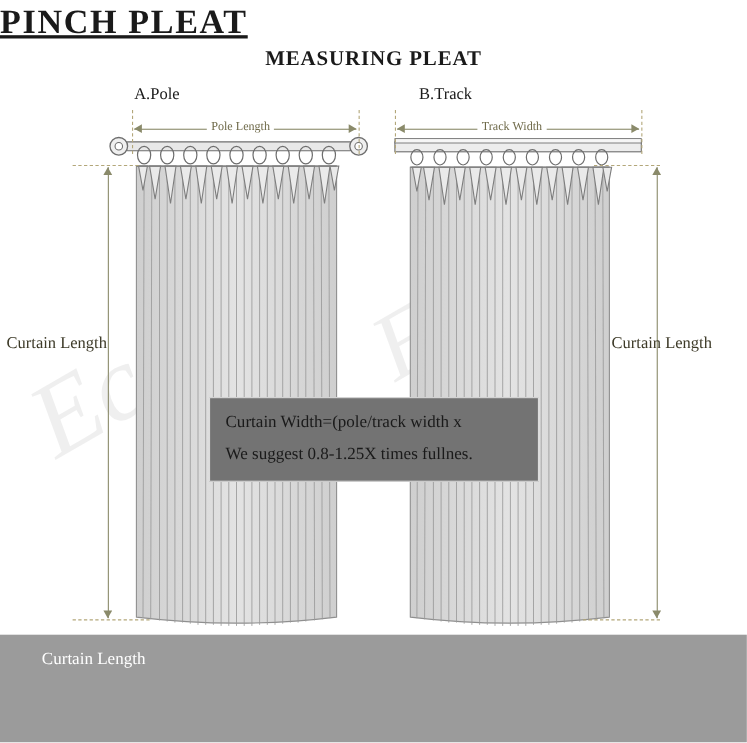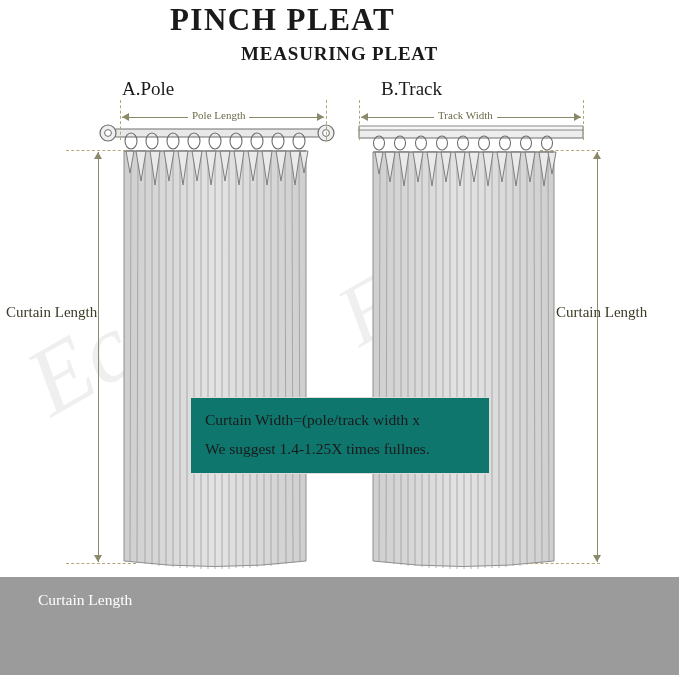--- a/index.html
+++ b/index.html
@@ -14,42 +14,43 @@
     position: relative;
     overflow: hidden;
   }
 
   
   .title {
     position: absolute;
     left: 0;
     top: 2px;
     width: 565px;
-    text-align: center;
+    text-align: left;
     font-size: 31px;
     font-weight: bold;
     letter-spacing: 1.5px;
     color: #1a1a1a;
+    text-decoration: underline;
   }
   .subtitle {
     position: absolute;
     left: 0;
     top: 43px;
     width: 679px;
     text-align: center;
     font-size: 19px;
     font-weight: bold;
     letter-spacing: 0.8px;
     color: #1a1a1a;
   }
 
   
   .panel-label {
     position: absolute;
-    font-size: 19px;
+    font-size: 15px;
     color: #1a1a1a;
     white-space: nowrap;
   }
   #label-a { left: 122px; top: 78px; }
   #label-b { left: 381px; top: 78px; }
 
   
   .watermark {
     position: absolute;
     color: rgba(120,120,120,0.12);
@@ -109,23 +110,23 @@
 
   
   .panel { position: absolute; }
   #panel-a { left: 90px;  top: 96px; }
   #panel-b { left: 349px; top: 96px; }
 
   
   .note {
     position: absolute;
     left: 190px;
-    top: 397px;
+    top: 361px;
     width: 300px;
-    background: #0f766e;
+    background: #737373;
     border: 1px solid #dcdcdc;
     padding: 12px 14px 14px 14px;
     box-sizing: border-box;
   }
   .note p {
     margin: 0 0 10px 0;
     font-size: 15.5px;
     color: #1a1a1a;
     line-height: 1.25;
   }
@@ -349,20 +350,20 @@
 
 <div class="dash-h" style="left:540px; top:150px; width:60px;"></div>
 <div class="dash-h" style="left:530px; top:563px; width:70px;"></div>
 <div class="dim-line v" style="left:597px; top:152px; height:410px;"></div>
 <div class="arrow up" style="left:593px; top:152px;"></div>
 <div class="arrow down" style="left:593px; top:555px;"></div>
 <div class="side-caption" id="cap-right">Curtain Length</div>
 
 <div class="note">
   <p>Curtain Width=(pole/track width x</p>
-  <p>We suggest 1.4-1.25X times fullnes.</p>
+  <p>We suggest 0.8-1.25X times fullnes.</p>
 </div>
 
 <div class="footer">
   <div class="footer-inner">
     <div class="footer-title">Curtain Length</div>
   </div>
 </div>
 
 </body></html>

